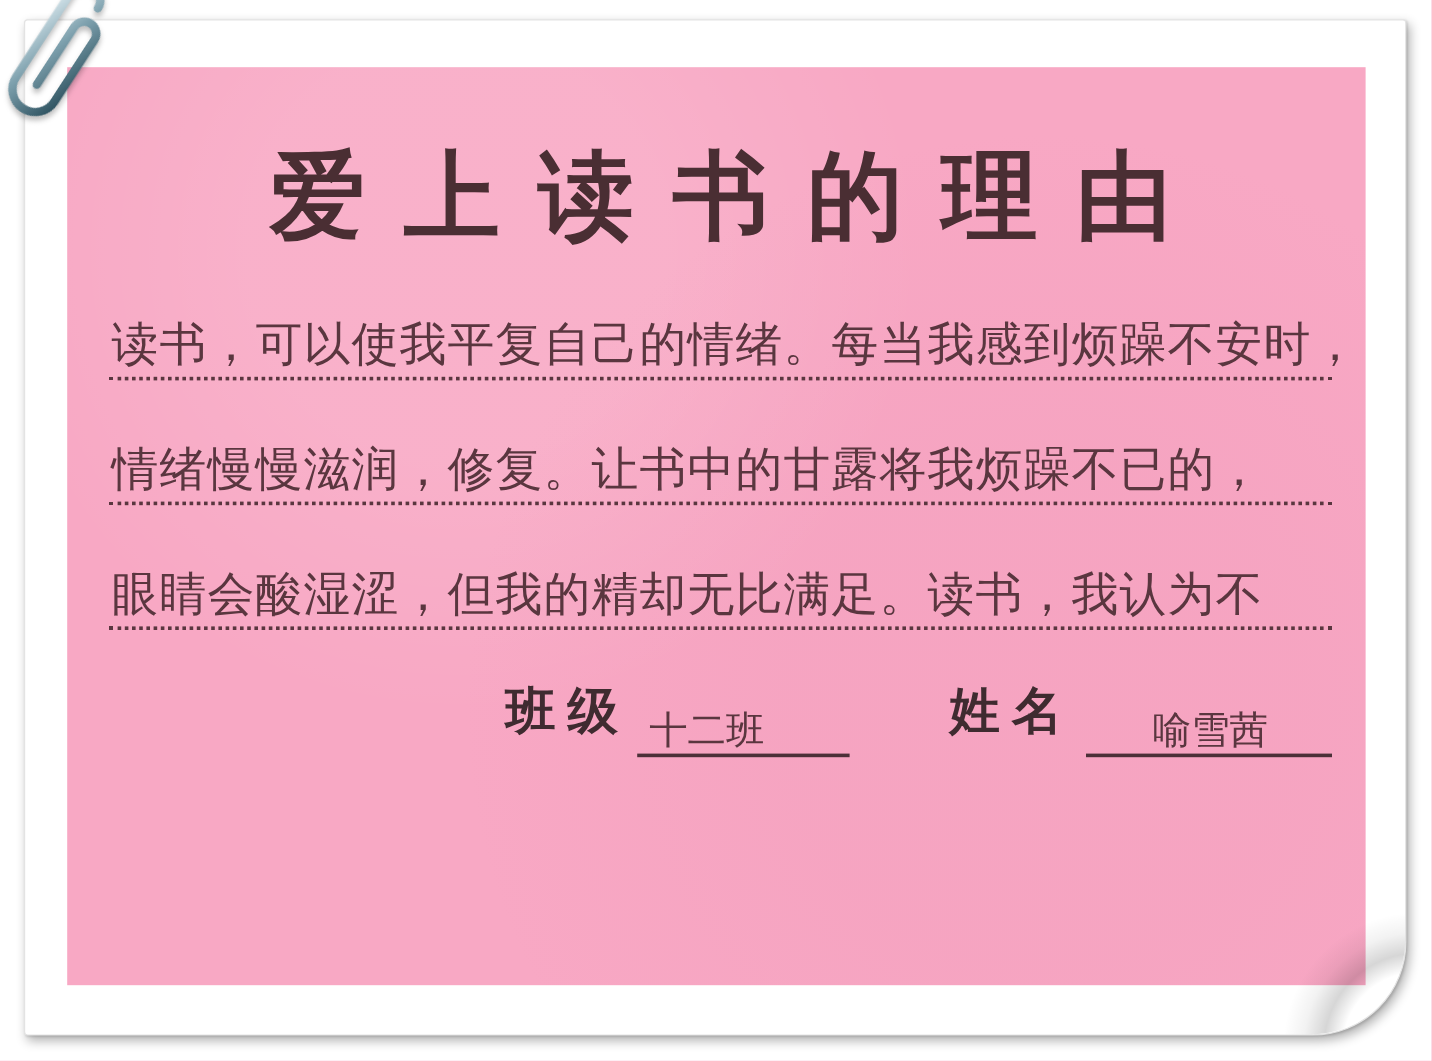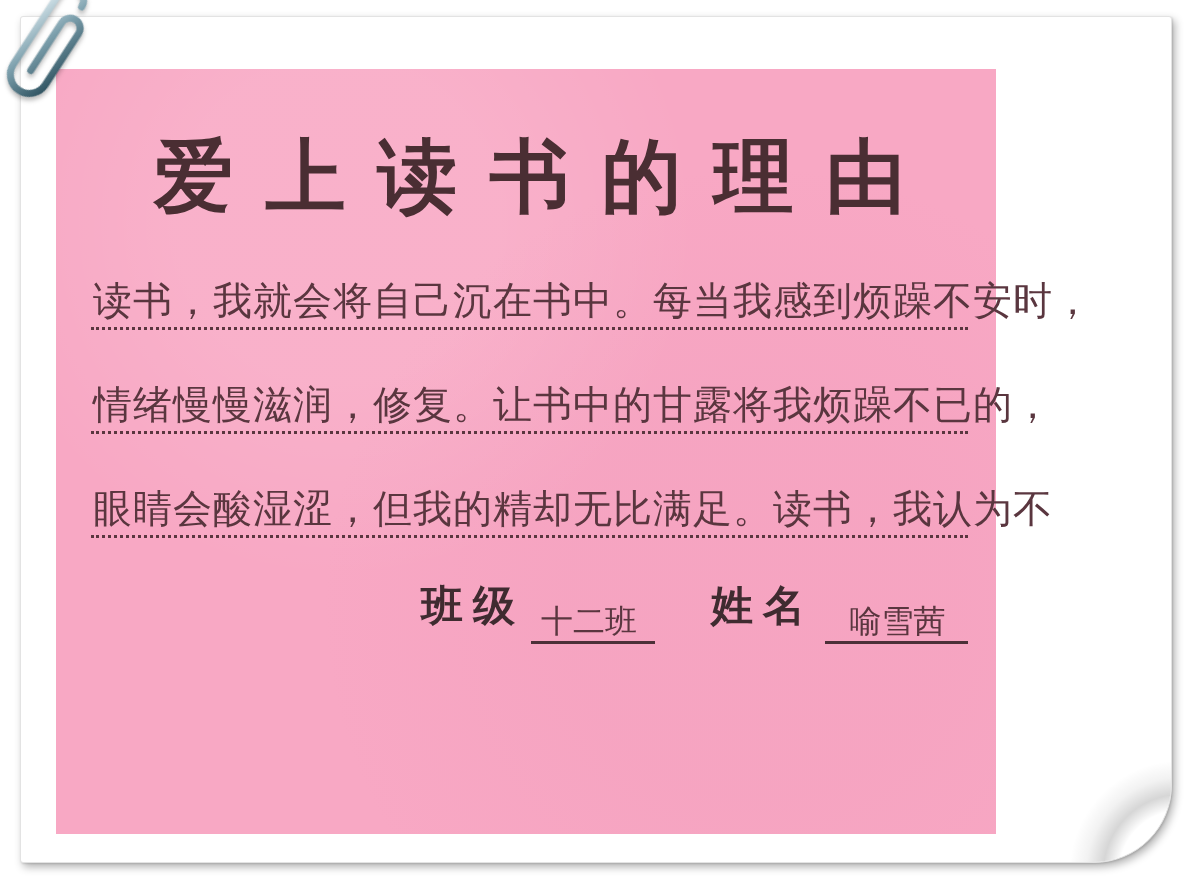--- a/index.html
+++ b/index.html
@@ -16,21 +16,21 @@
     box-shadow:3px 4px 9px rgba(0,0,0,.30), 1px 1px 2px rgba(0,0,0,.12);
   }
   
   .card::after{
     content:"";position:absolute;right:0;bottom:0;width:130px;height:130px;
     border-bottom-right-radius:78px;
     background:radial-gradient(circle at 108% 108%, rgba(0,0,0,0) 62px, rgba(0,0,0,.16) 78px, rgba(0,0,0,.05) 95px, rgba(0,0,0,0) 112px);
     pointer-events:none;
   }
   .paper{
-    position:absolute;left:35px;top:52px;width:940px;height:765px;
+    position:absolute;left:35px;top:39px;width:1082px;height:765px;
     background:var(--paper-pink,#f8a8c4);
     background-image:
       radial-gradient(circle at 30% 20%, rgba(255,255,255,.10) 0 18%, rgba(255,255,255,0) 40%),
       radial-gradient(circle at 75% 70%, rgba(220,120,160,.08) 0 22%, rgba(0,0,0,0) 50%);
   }
   .paper-inner{position:absolute;left:35px;right:28px;top:0;bottom:0;}
   .note-title{
     margin-top:56px;height:102px;
     text-align:center;
     font-family:"DejaVu Serif","Liberation Serif",serif;
@@ -82,21 +82,21 @@
 <body>
 
 <div class="card">
   <div class="paper">
     <div class="paper-inner">
 
       <div class="note-title">爱上读书的理由</div>
 
       <div class="lines">
         <div class="hand-line">
-          <span class="hand-text">读书，我就会将自己沉在书中。每当我感到烦躁不安时，</span>
+          <span class="hand-text">读书，可以使我平复自己的情绪。每当我感到烦躁不安时，</span>
         </div>
         <div class="hand-line">
           <span class="hand-text">情绪慢慢滋润，修复。让书中的甘露将我烦躁不已的，</span>
         </div>
         <div class="hand-line">
           <span class="hand-text">眼睛会酸湿涩，但我的精却无比满足。读书，我认为不</span>
         </div>
       </div>
 
       <div class="footer-row">

